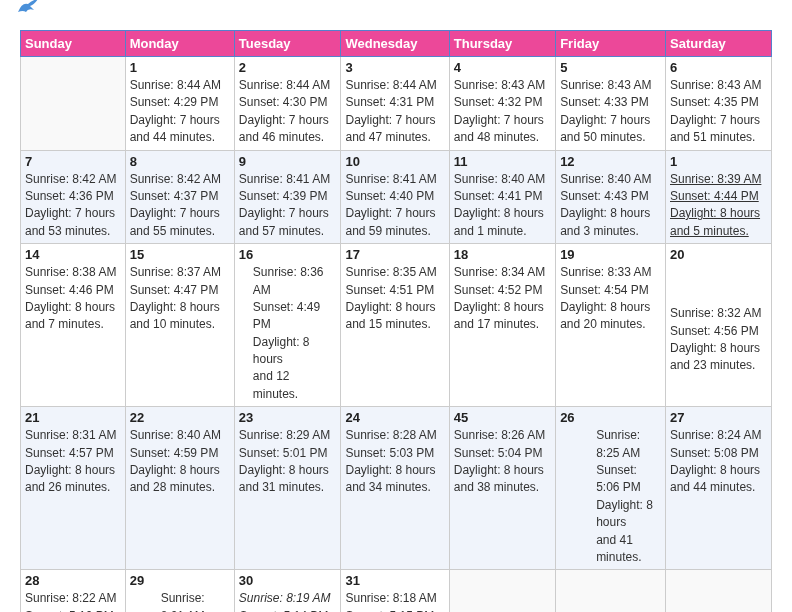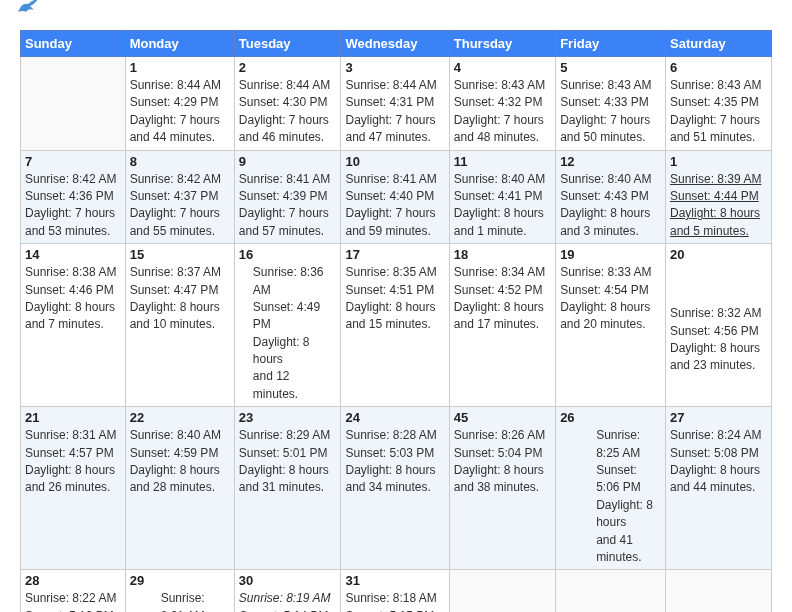--- a/index.html
+++ b/index.html
@@ -38,21 +38,21 @@
       font-size: 15px;
       color: #444;
       margin-top: 2px;
     }
     .calendar {
       width: 100%;
       border-collapse: collapse;
       border: 1px solid #ccc;
     }
     .calendar th {
-      background: #3b82f6;
+      background: #ec4899;
       color: #fff;
       font-size: 13px;
       font-weight: bold;
       padding: 5px 4px;
       text-align: left;
       border: 1px solid #5580cc;
     }
     .calendar td {
       vertical-align: top;
       border: 1px solid #ccc;

